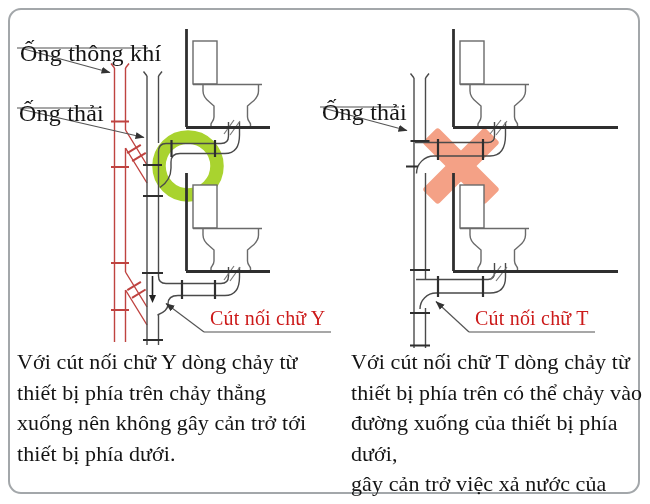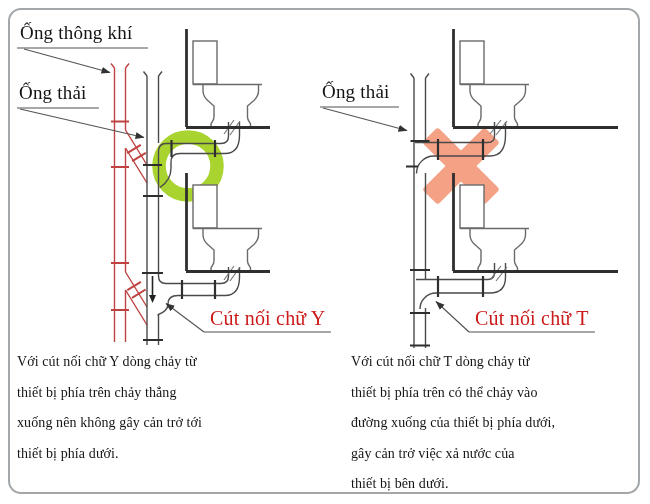--- a/index.html
+++ b/index.html
@@ -17,29 +17,29 @@
   #stage{
     position:relative;width:650px;height:504px;background:#ffffff;
     font-family:"Liberation Serif","DejaVu Serif",serif;overflow:hidden;
   }
   #frame{
     position:absolute;left:8px;top:8px;width:632px;height:486px;
     border:2px solid #a3a7aa;border-radius:13px;box-sizing:border-box;
   }
   svg{position:absolute;left:0;top:0;}
   .lbl{
-    position:absolute;color:var(--text_black);font-size:19px;line-height:22px;
-    white-space:nowrap;letter-spacing:0.2px;
+    position:absolute;color:var(--text_black);font-size:24px;line-height:22px;
+    white-space:nowrap;letter-spacing:0.2px;margin-top:20px;
   }
   .lbl-red{
     position:absolute;color:var(--label_red);font-size:20px;line-height:22px;
     white-space:nowrap;letter-spacing:0.2px;
   }
   .para{
-    position:absolute;color:var(--text_black);font-size:14px;line-height:30.5px;
+    position:absolute;color:var(--text_black);font-size:22px;line-height:30.5px;
     white-space:pre-line;letter-spacing:0.1px;
   }
   
   .s-pipe{stroke:var(--line_mid);stroke-width:1.4;fill:none;}
   .s-tick{stroke:var(--line_dark);stroke-width:2.2;fill:none;}
   .s-thick{stroke:var(--line_dark);stroke-width:2.8;fill:none;}
   .s-toilet{stroke:var(--line_toilet);stroke-width:1.4;fill:none;}
   .s-tank{stroke:var(--line_toilet);stroke-width:1.4;fill:#ffffff;}
   .s-red{stroke:var(--pipe_red);stroke-width:1.4;fill:none;}
   .s-redtick{stroke:var(--pipe_red);stroke-width:2;fill:none;}

